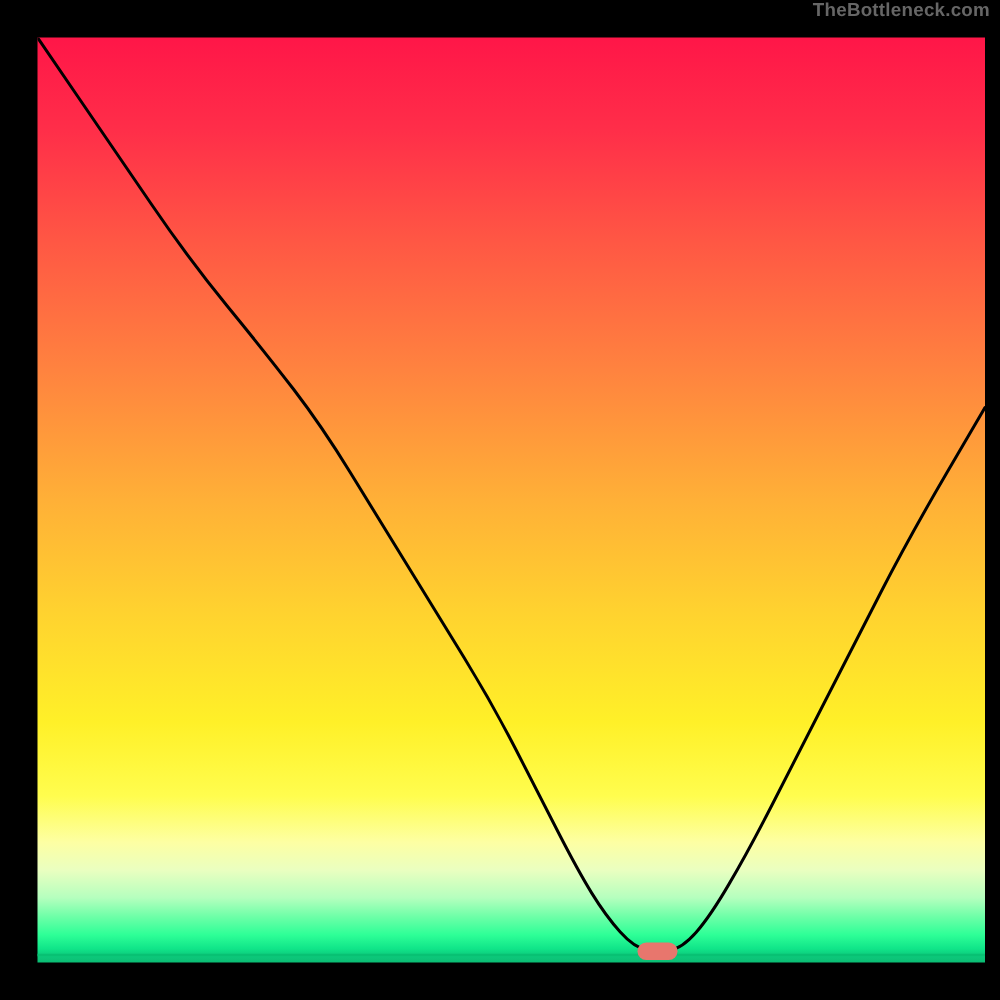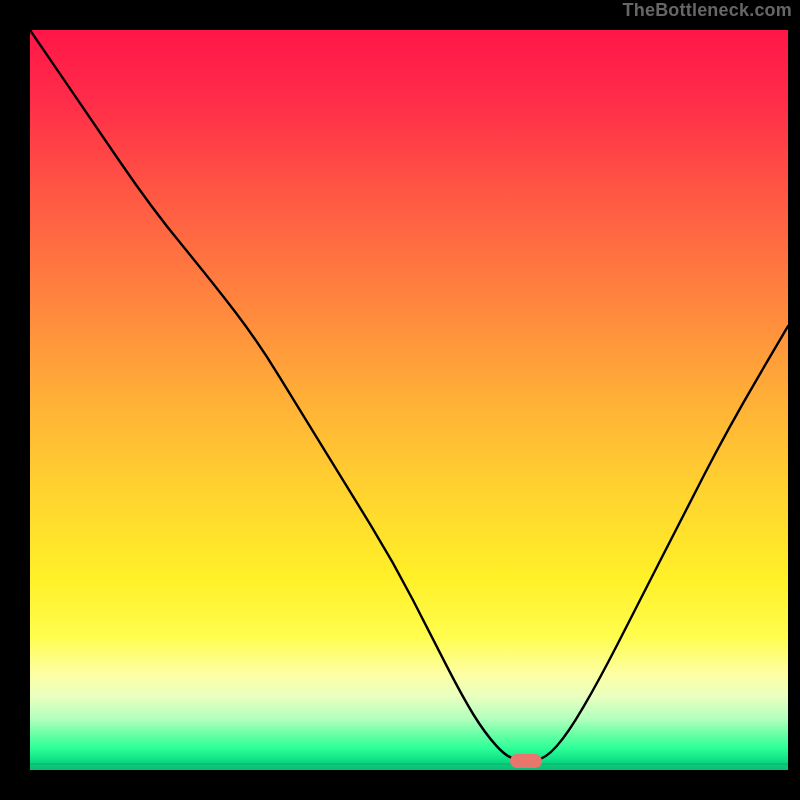--- a/index.html
+++ b/index.html
@@ -15,21 +15,21 @@
     position: relative;
     width: 800px;
     height: 800px;
     background: #000;
   }
   .attribution {
     position: absolute;
     top: 0;
     right: 8px;
     color: #666;
-    font-size: 18px;
+    font-size: 15px;
     font-weight: bold;
     letter-spacing: 0.2px;
   }
   .plot {
     position: absolute;
     left: 30px;
     top: 30px;
     width: 758px;
     height: 740px;
   }

